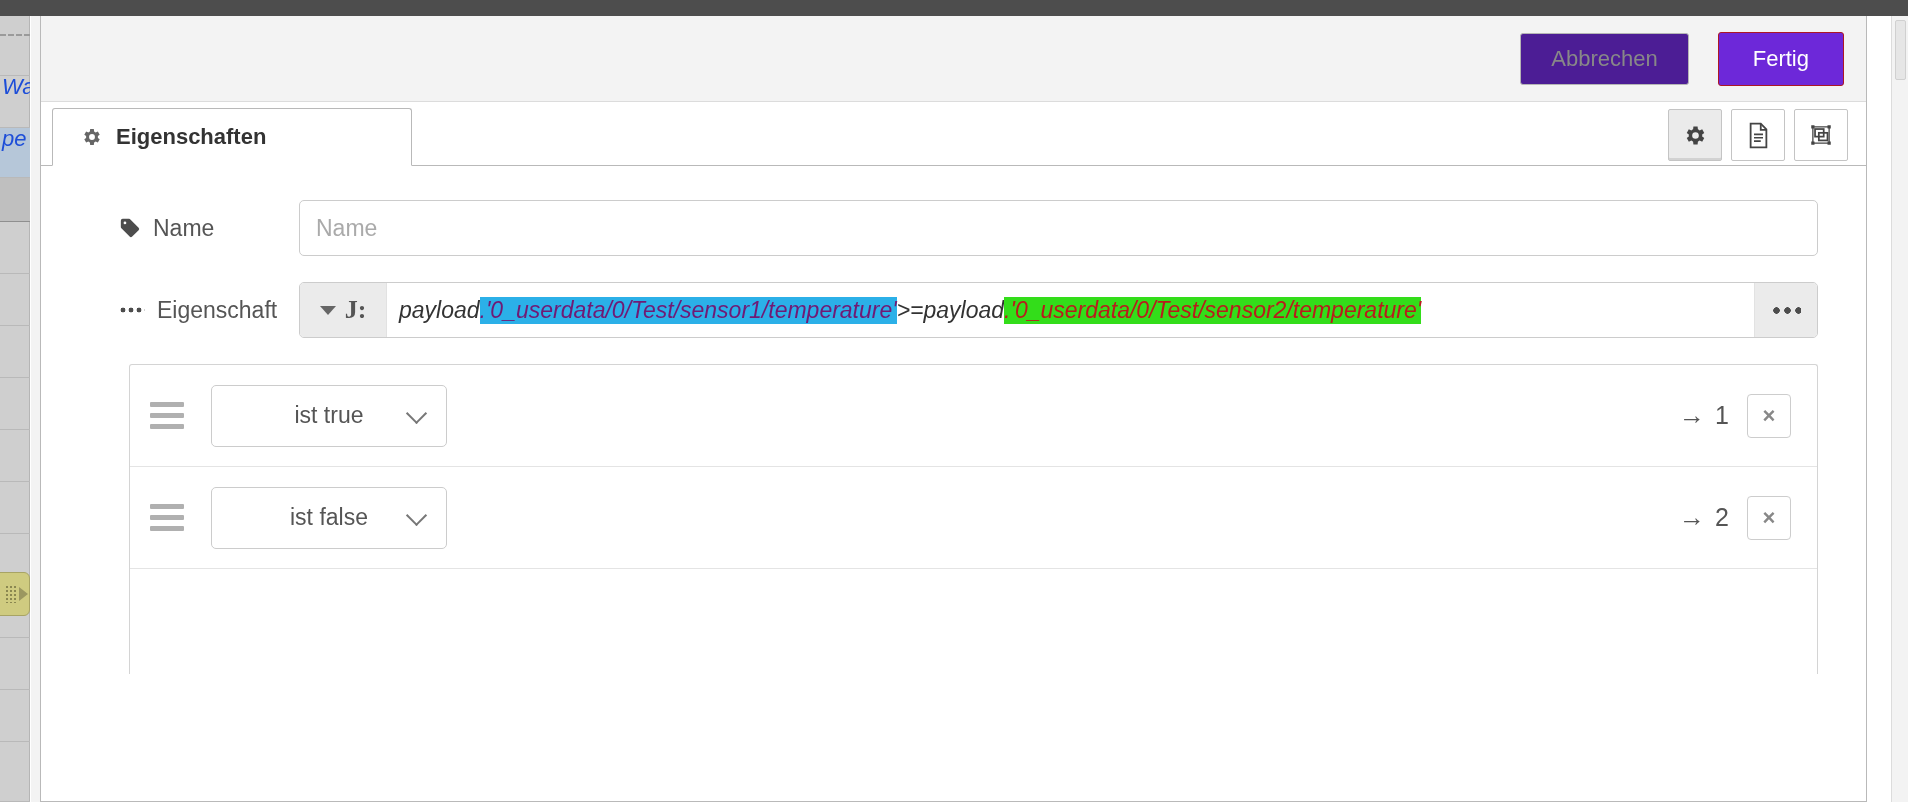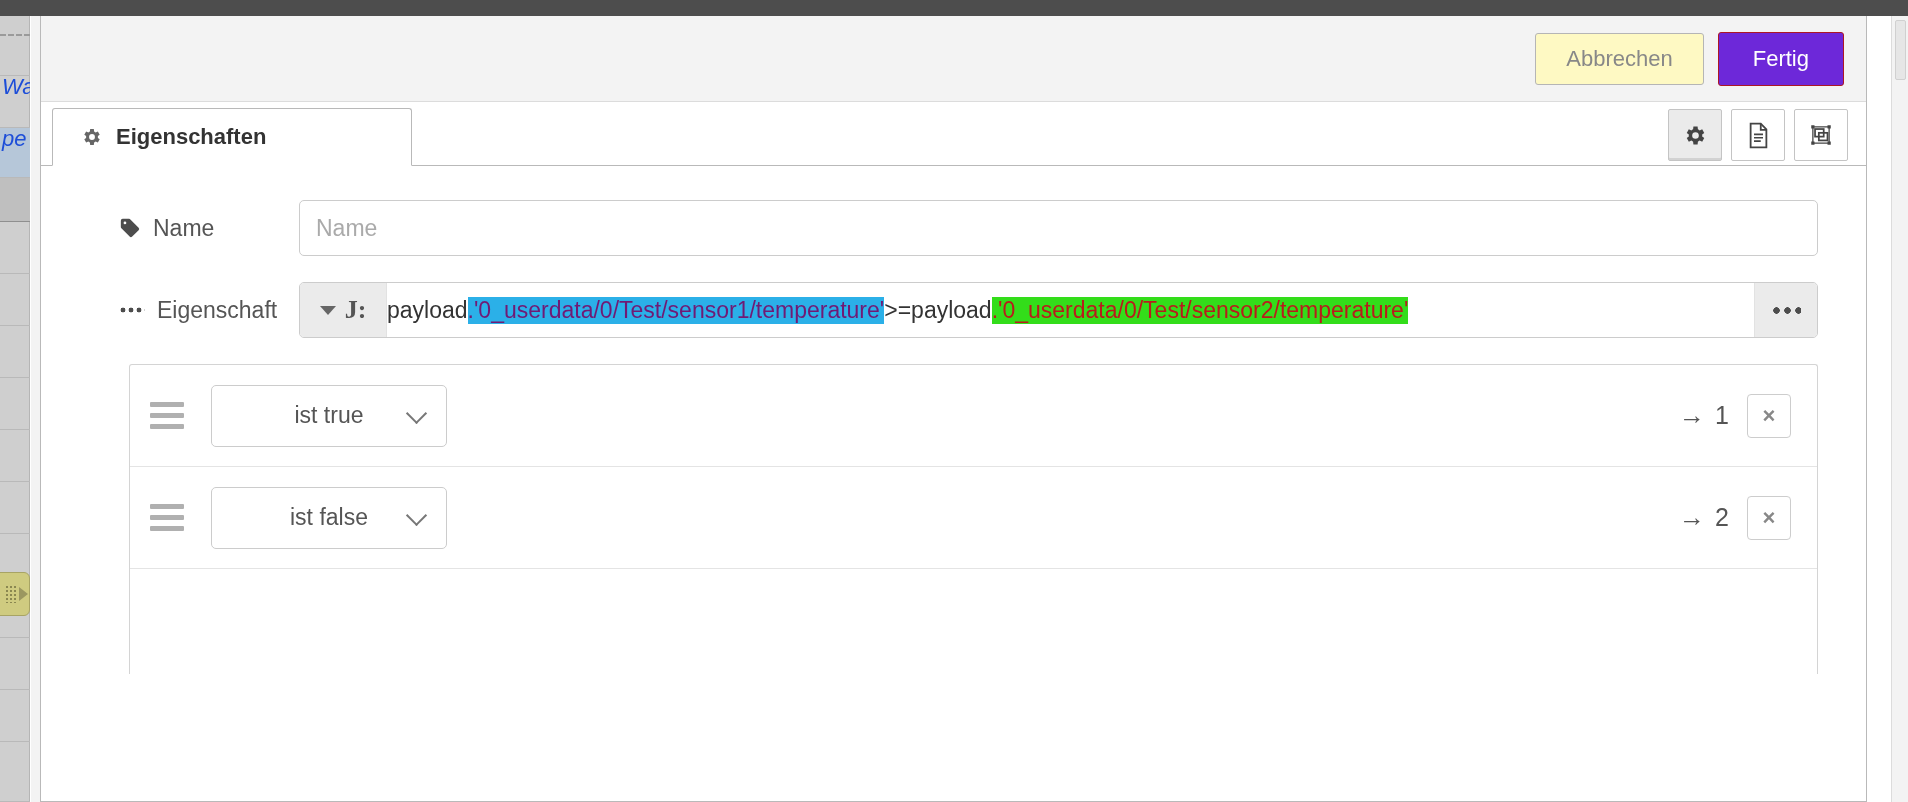--- a/index.html
+++ b/index.html
@@ -141,24 +141,24 @@
   .btn-delete {
     height: 52px;
     padding: 0 26px;
     background: #ffffff;
     border: 1px solid #b5b5b5;
     color: #888888;
   }
   .btn-cancel {
     height: 52px;
     padding: 0 30px;
-    background: #fef9c3;
+    background: #4c1d95;
     border: 1px solid #b5b5b5;
     color: #888888;
-    margin-right: 14px;
+    margin-right: 29px;
   }
   .btn-done {
     height: 54px;
     padding: 8px 34px;
     background: #6d28d9;
     border: 1px solid #ad1625;
     color: #ffffff;
   }
   .toolbar-spacer { flex: 1 1 auto; }
 
@@ -303,24 +303,26 @@
     font-family: "Liberation Serif", serif;
     font-size: 26px;
     font-weight: bold;
     color: #555555;
     line-height: 1;
   }
   .ti-value {
     flex: 1 1 auto;
     display: flex;
     align-items: center;
+    padding-left: 12px;
     font-size: 23px;
     color: #333333;
     white-space: nowrap;
     overflow: hidden;
+    font-style: italic;
   }
   .hl-blue  { background: #2bb0e8; color: #701a75; }
   .hl-green { background: #33dd1a; color: #b91c1c; }
   .ti-expand {
     width: 62px;
     flex: 0 0 62px;
     background: #ebebeb;
     border-left: 1px solid #e2e2e2;
     display: flex;
     align-items: center;

